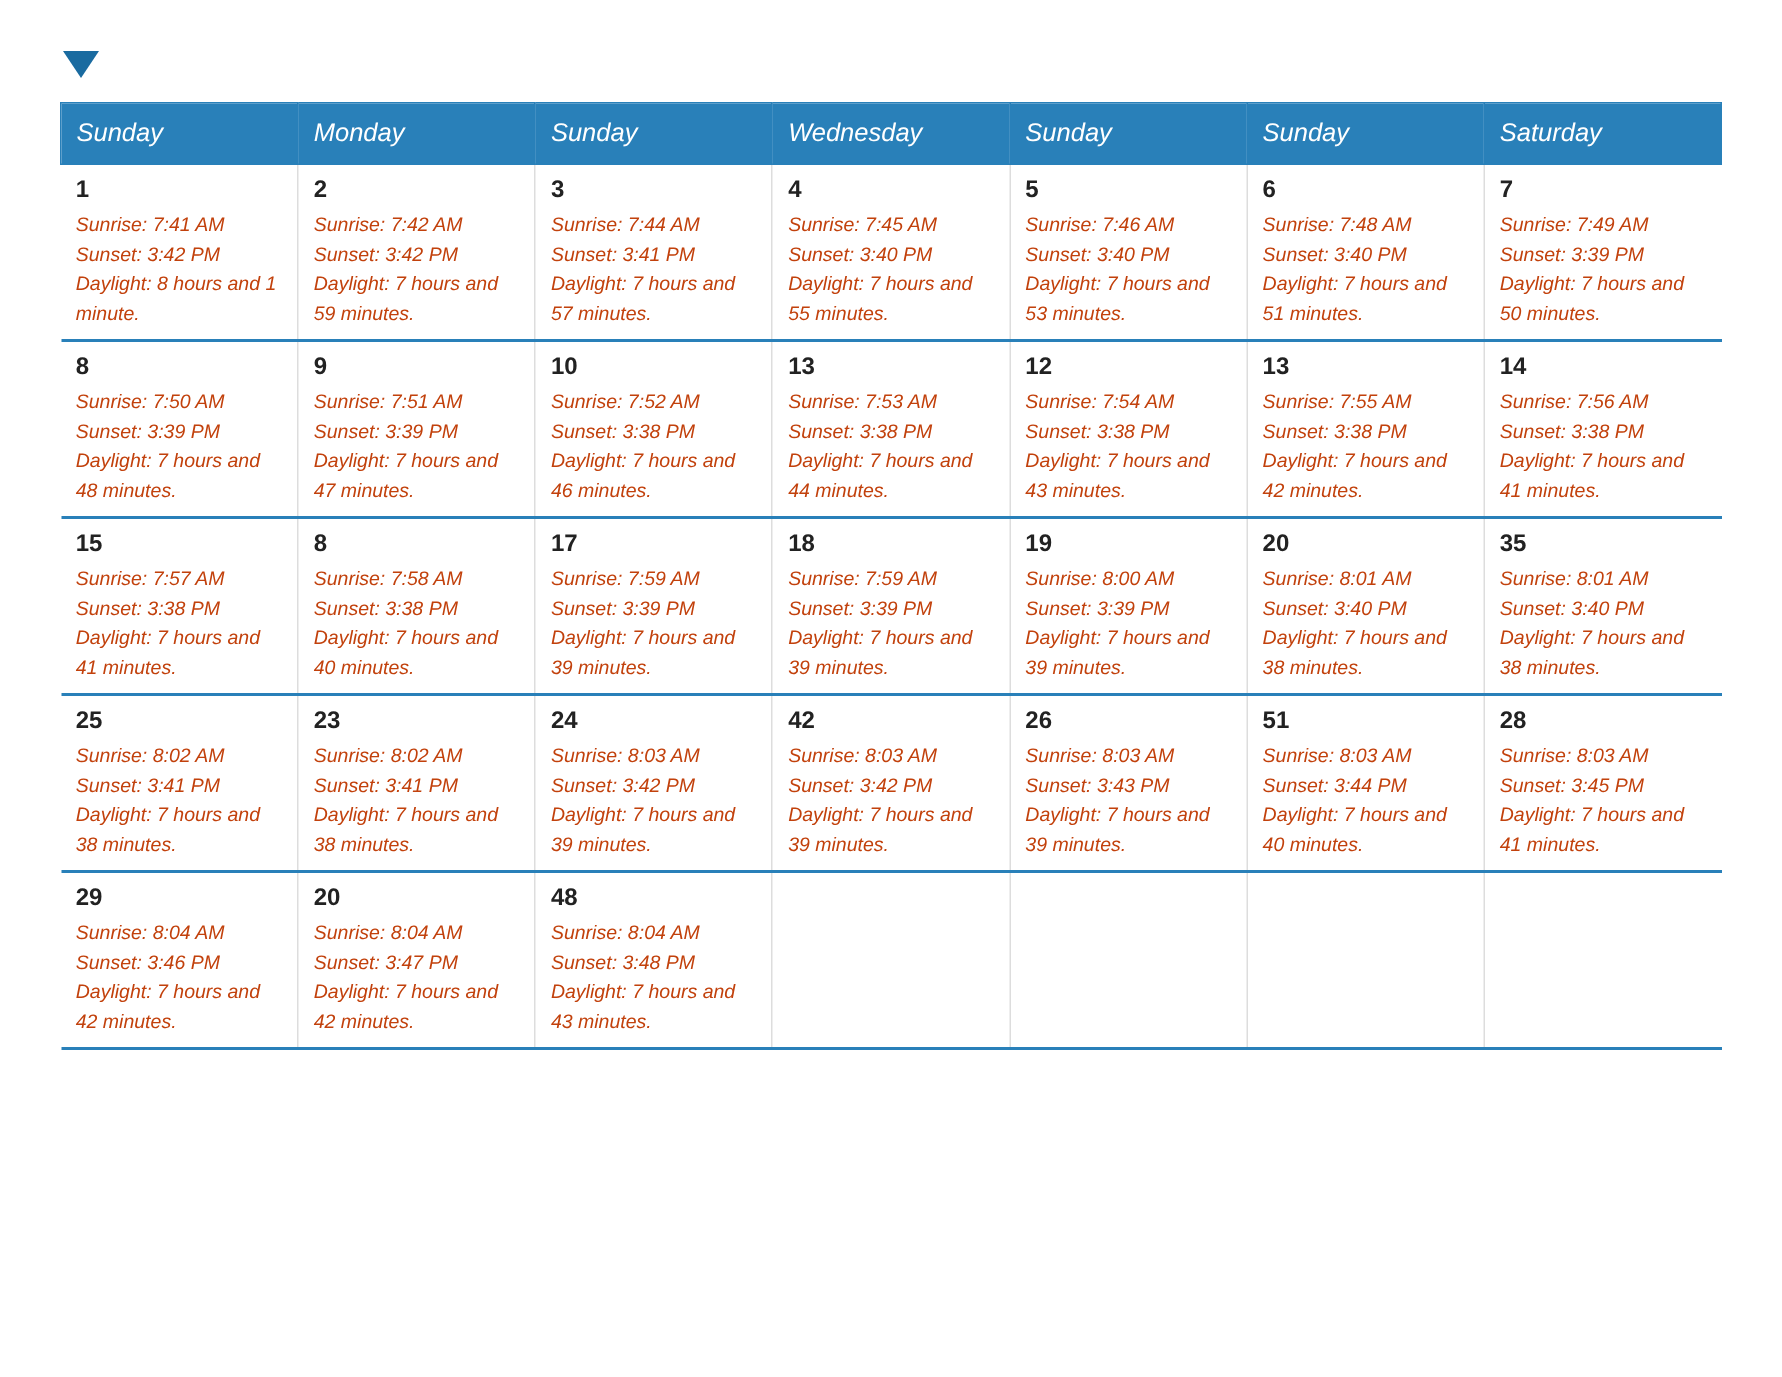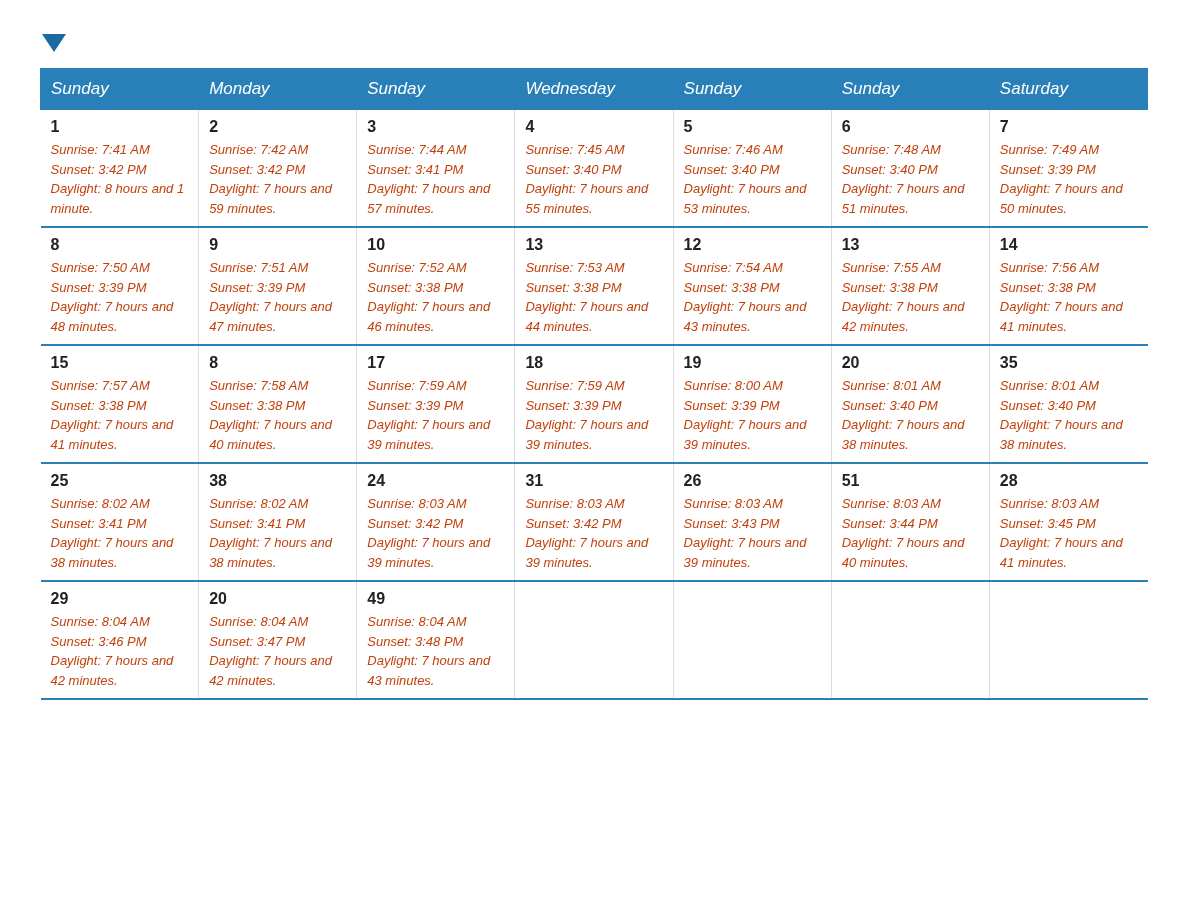--- a/index.html
+++ b/index.html
@@ -314,37 +314,37 @@
       <tr>
         <td>
         <span class="day-number">25</span>
         <div class="day-info">
           Sunrise: 8:02 AM<br>
           Sunset: 3:41 PM<br>
           Daylight: 7 hours and 38 minutes.
         </div>
       </td>
         <td>
-        <span class="day-number">38</span>
+        <span class="day-number">23</span>
         <div class="day-info">
           Sunrise: 8:02 AM<br>
           Sunset: 3:41 PM<br>
           Daylight: 7 hours and 38 minutes.
         </div>
       </td>
         <td>
         <span class="day-number">24</span>
         <div class="day-info">
           Sunrise: 8:03 AM<br>
           Sunset: 3:42 PM<br>
           Daylight: 7 hours and 39 minutes.
         </div>
       </td>
         <td>
-        <span class="day-number">31</span>
+        <span class="day-number">42</span>
         <div class="day-info">
           Sunrise: 8:03 AM<br>
           Sunset: 3:42 PM<br>
           Daylight: 7 hours and 39 minutes.
         </div>
       </td>
         <td>
         <span class="day-number">26</span>
         <div class="day-info">
           Sunrise: 8:03 AM<br>
@@ -380,21 +380,21 @@
       </td>
         <td>
         <span class="day-number">20</span>
         <div class="day-info">
           Sunrise: 8:04 AM<br>
           Sunset: 3:47 PM<br>
           Daylight: 7 hours and 42 minutes.
         </div>
       </td>
         <td>
-        <span class="day-number">49</span>
+        <span class="day-number">48</span>
         <div class="day-info">
           Sunrise: 8:04 AM<br>
           Sunset: 3:48 PM<br>
           Daylight: 7 hours and 43 minutes.
         </div>
       </td>
         <td class="empty-cell"></td>
         <td class="empty-cell"></td>
         <td class="empty-cell"></td>
         <td class="empty-cell"></td>

